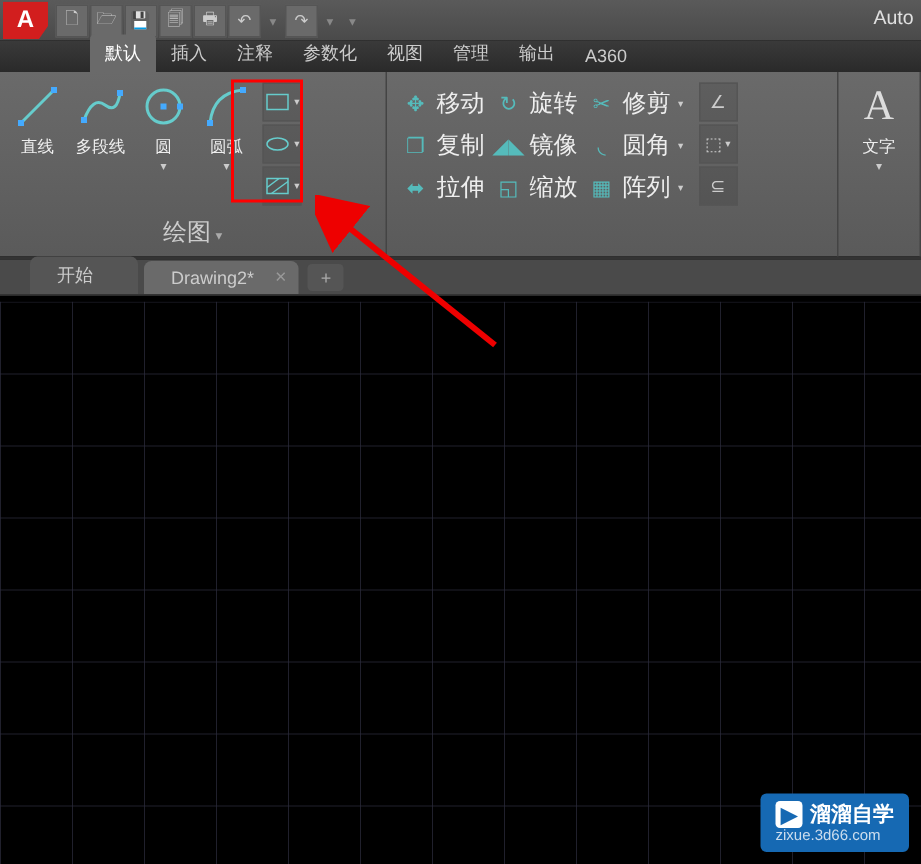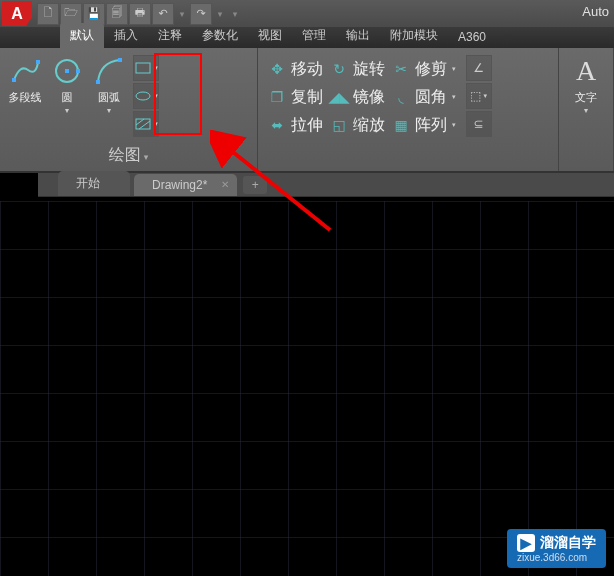--- a/index.html
+++ b/index.html
@@ -33,21 +33,21 @@
     .small-col { display: flex; flex-direction: column; gap: 2px; padding-top: 4px; margin-left: 2px; }
     .small-btn { width: 26px; height: 26px; background: rgba(0,0,0,0.1); border: 1px solid #555; display: flex; align-items: center; justify-content: center; color: #ccc; font-size: 12px; }
     .small-btn .drop { font-size: 7px; margin-left: 2px; }
     
     .mod-col { display: flex; flex-direction: column; gap: 4px; padding-top: 6px; margin-left: 4px; }
     .mod-row { display: flex; align-items: center; gap: 4px; height: 24px; }
     .mod-icon { width: 20px; height: 20px; display: flex; align-items: center; justify-content: center; color: #5bb; font-size: 14px; }
     .mod-label { color: #eee; font-size: 16px; }
     .mod-drop { color: #ccc; font-size: 7px; margin-left: 1px; }
     
-    .tab-bar { height: 24px; background: #4a4a4a; display: flex; align-items: flex-end; padding-left: 20px; border-bottom: 1px solid #333; margin-left: 38px; }
+    .tab-bar { height: 24px; background: #4a4a4a; display: flex; align-items: flex-end; padding-left: 20px; border-bottom: 1px solid #333; }
     .file-tab { padding: 4px 30px 4px 18px; color: #ccc; font-size: 12px; background: #555; border-radius: 5px 5px 0 0; margin-right: 4px; position: relative; cursor: pointer; }
     .file-tab.active { background: #6a6a6a; padding-left: 18px; }
     .file-tab .close { position: absolute; right: 8px; top: 5px; font-size: 10px; color: #999; }
     .new-tab { width: 24px; height: 18px; background: #555; border-radius: 3px; display: flex; align-items: center; justify-content: center; color: #aaa; font-size: 12px; margin-left: 2px; margin-bottom: 2px; }
     
     .canvas { position: absolute; top: 201px; left: 0; right: 0; bottom: 0; background: #000; }
     .canvas svg { width: 100%; height: 100%; }
     
     .watermark { position: absolute; bottom: 8px; right: 8px; background: #1669b3; color: #fff; padding: 5px 10px; border-radius: 4px; display: flex; flex-direction: column; align-items: flex-start; font-size: 12px; }
     .watermark-top { display: flex; align-items: center; gap: 5px; font-size: 14px; font-weight: bold; }
@@ -75,28 +75,37 @@
 </div>
 
 <div class="ribbon-tabs">
   <div class="ribbon-tab active">默认</div>
   <div class="ribbon-tab">插入</div>
   <div class="ribbon-tab">注释</div>
   <div class="ribbon-tab">参数化</div>
   <div class="ribbon-tab">视图</div>
   <div class="ribbon-tab">管理</div>
   <div class="ribbon-tab">输出</div>
-  <div class="ribbon-tab">附加模块</div>
   <div class="ribbon-tab">A360</div>
 </div>
 
 <div class="ribbon">
 
   <div class="panel" style="width:258px;">
     <div class="panel-body">
+      <div class="big-btn">
+        <div class="icon-box">
+            <svg width="30" height="30">
+              <line x1="4" y1="26" x2="26" y2="4" stroke="#6cc" stroke-width="2"></line>
+              <rect x="2" y="24" width="4" height="4" fill="#4af"></rect>
+              <rect x="24" y="2" width="4" height="4" fill="#4af"></rect>
+            </svg>
+          </div>
+        <div class="label">直线</div>
+      </div>
       <div class="big-btn">
         <div class="icon-box">
             <svg width="30" height="30">
               <path d="M4 24 Q10 8 18 14 T28 6" stroke="#6cc" stroke-width="2" fill="none"></path>
               <rect x="2" y="22" width="4" height="4" fill="#4af"></rect>
               <rect x="26" y="4" width="4" height="4" fill="#4af"></rect>
             </svg>
           </div>
         <div class="label">多段线</div>
       </div>

